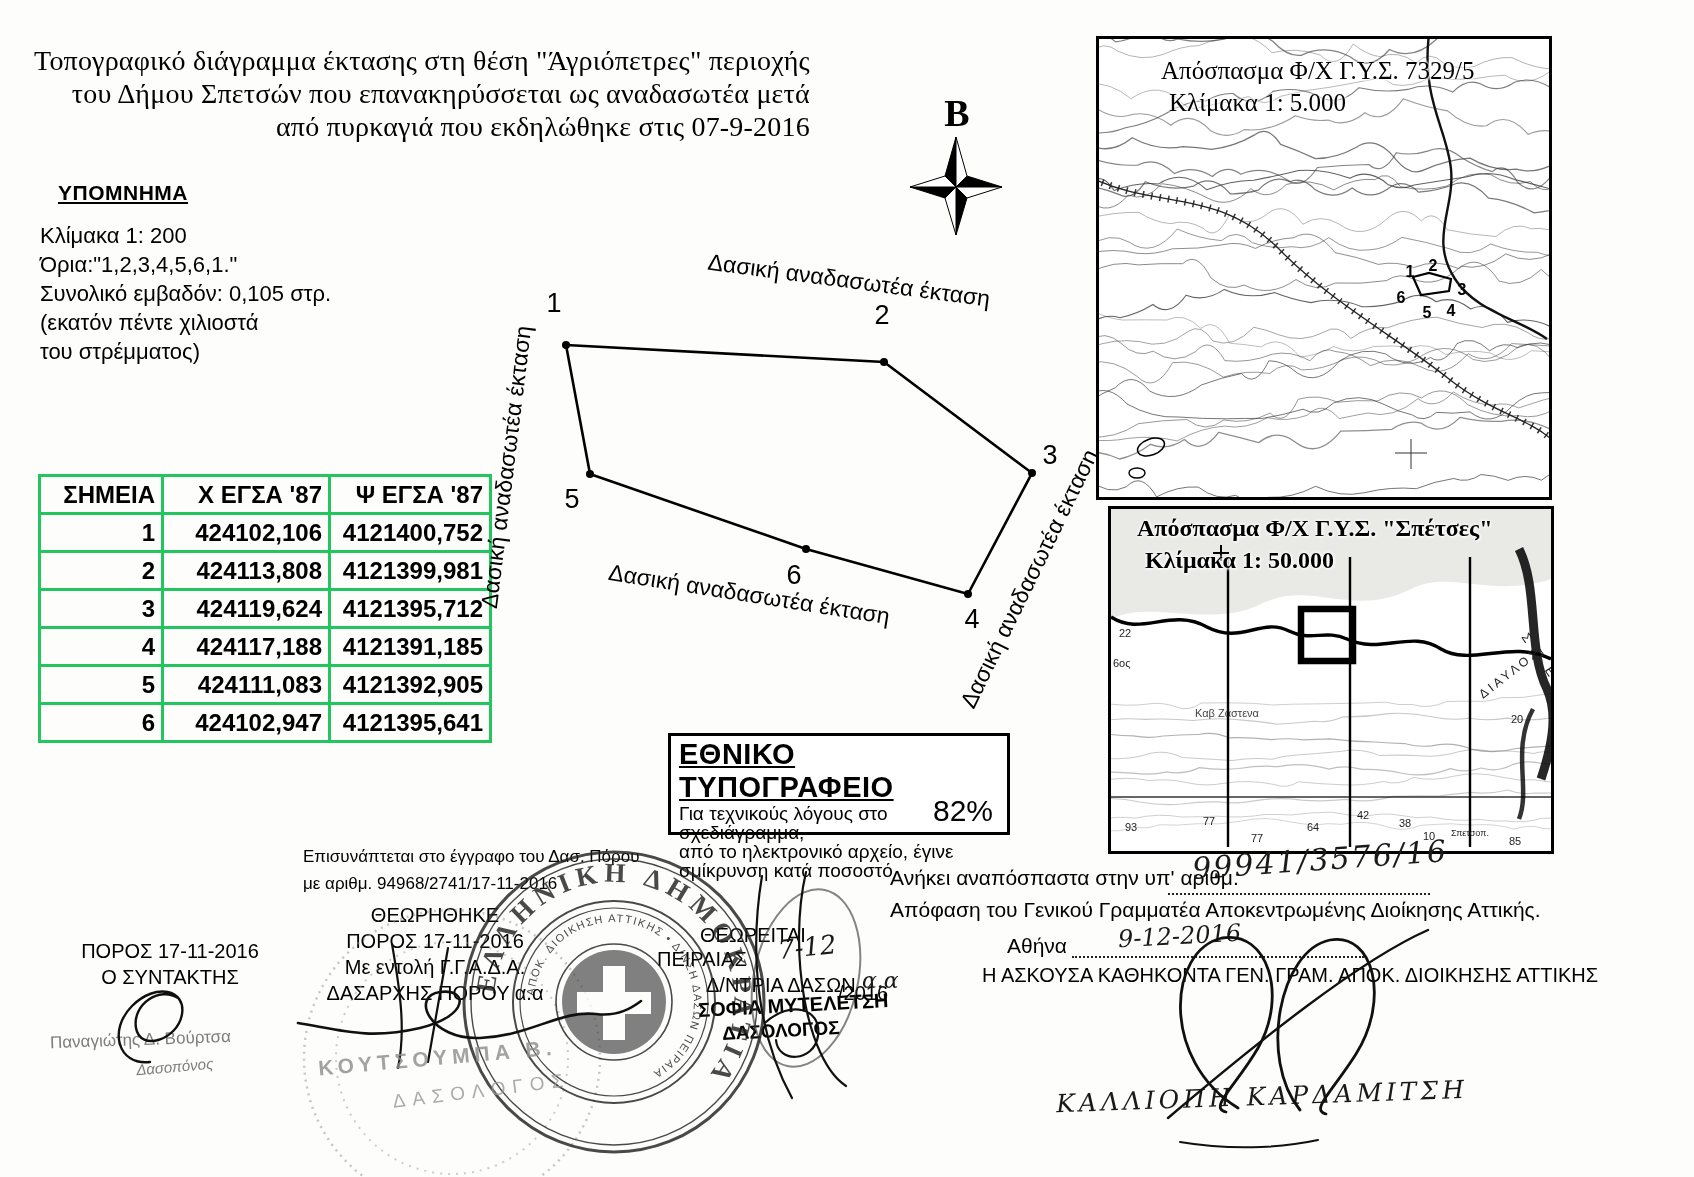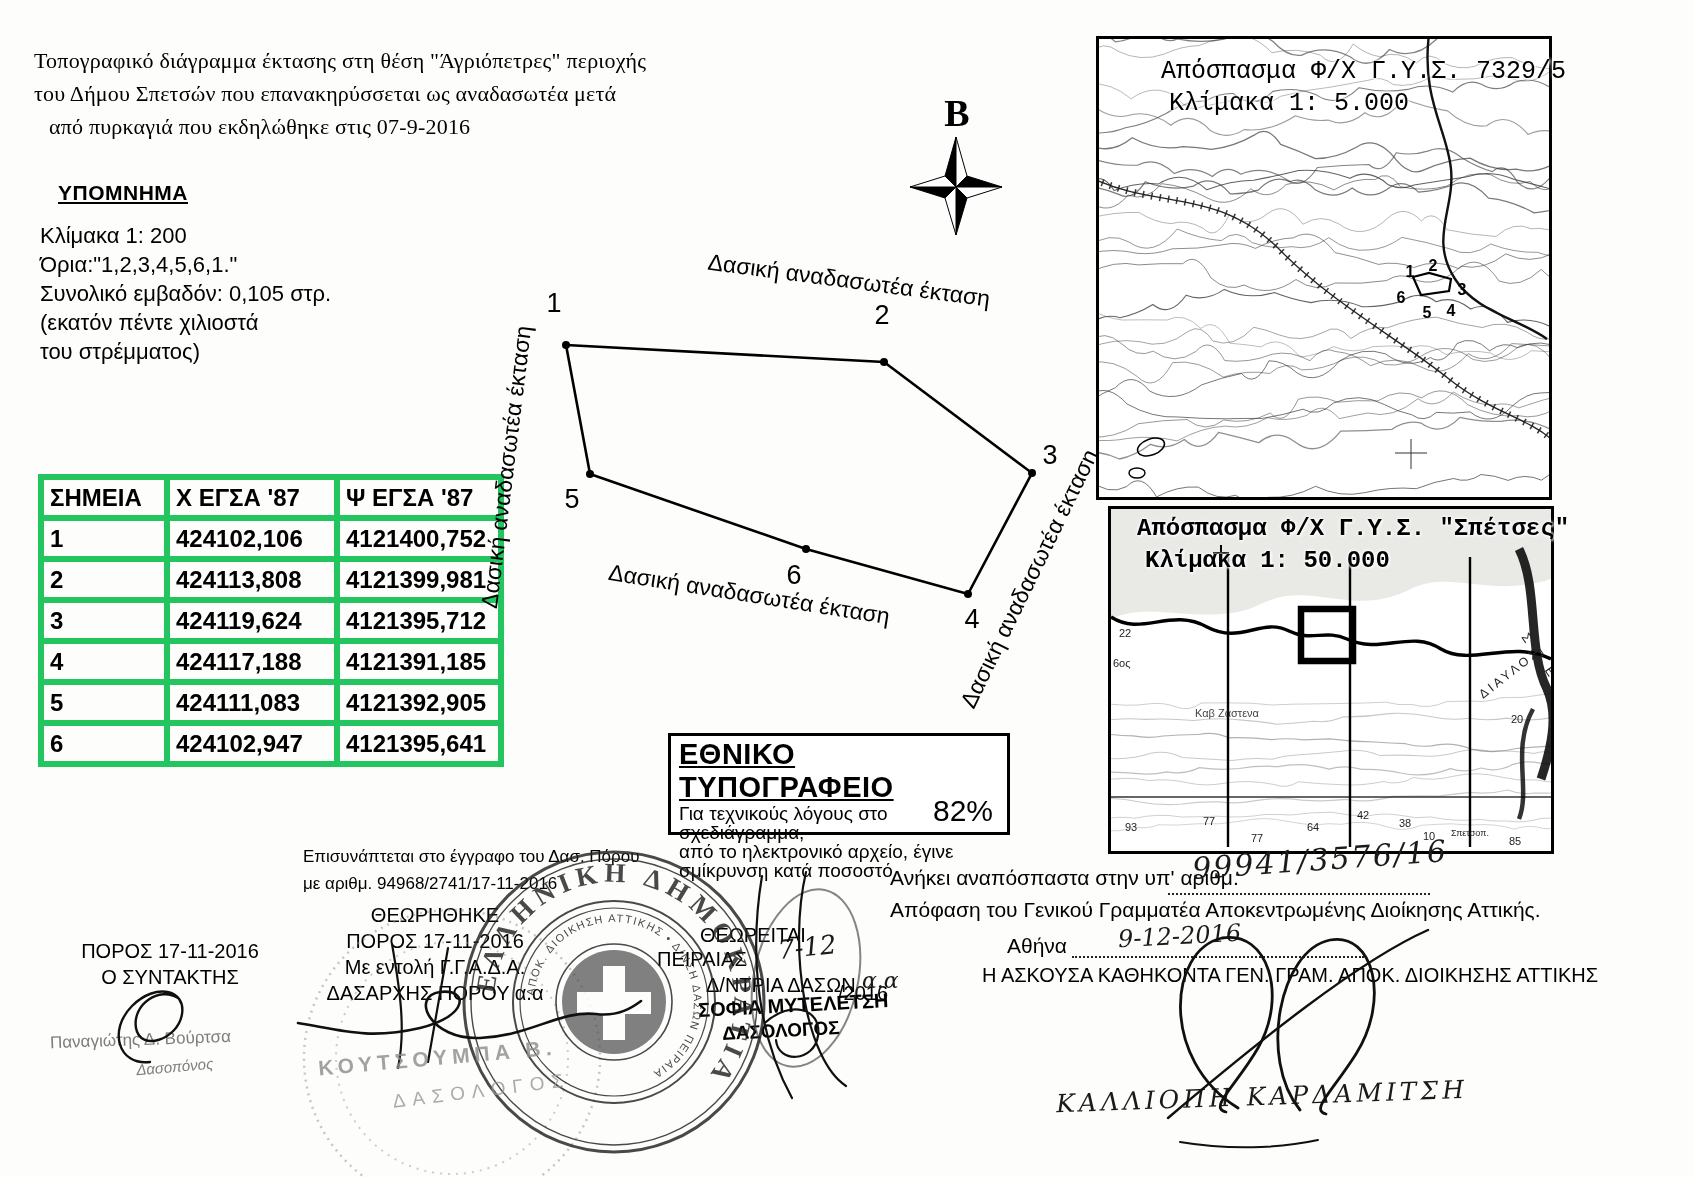--- a/index.html
+++ b/index.html
@@ -1,34 +1,34 @@
 <!DOCTYPE html>
 <html><head>
 <meta charset="utf-8">
 <style>
   html,body{margin:0;padding:0;background:#fff;}
   .page{position:relative;width:1694px;height:1177px;background:#fdfdfc;overflow:hidden;
         font-family:"Liberation Sans",sans-serif;color:#000;}
   .abs{position:absolute;}
   .hand{font-family:"DejaVu Serif",serif;font-style:italic;color:#1a1a1a;}
   
-  .title{left:34px;top:44px;font-family:"Liberation Serif",serif;font-size:22px;line-height:33px;letter-spacing:.2px;}
+  .title{left:34px;top:44px;font-family:"Liberation Serif",serif;font-size:28px;line-height:33px;letter-spacing:.2px;text-align:right;}
   
   .legend{left:40px;top:178px;font-size:22px;line-height:29px;}
   .legend .hd{font-weight:700;font-size:21px;text-decoration:underline;margin-left:18px;margin-bottom:14px;letter-spacing:.5px;}
   
   table.coords{border-collapse:collapse;position:absolute;left:38px;top:474px;font-size:24px;font-weight:700;}
-  table.coords td,table.coords th{border:6px solid #22c55e;text-align:left;padding:0 6px;height:35px;}
+  table.coords td,table.coords th{border:3px solid #22c55e;text-align:right;padding:0 6px;height:35px;}
   table.coords th{font-weight:700;}
   .c1{width:108px;} .c2{width:152px;} .c3{width:146px;}
   
   .map{position:absolute;border:3px solid #000;background:#fff;}
   .map-top{left:1096px;top:36px;width:450px;height:458px;}
   .map-bottom{left:1108px;top:506px;width:440px;height:342px;}
-  .map .cap{position:absolute;font-family:Liberation Mono, monospace;font-size:25px;
+  .map .cap{position:absolute;font-family:Liberation Serif, serif;font-size:25px;
             text-shadow:0 0 3px #fff,0 0 4px #fff,1px 1px 3px #fff;white-space:nowrap;}
   
   .printbox{left:668px;top:733px;width:342px;height:102px;border:3px solid #000;background:#fff;padding:2px 8px 0 8px;box-sizing:border-box;}
   .printbox .t{font-size:29px;font-weight:700;text-decoration:underline;letter-spacing:.5px;}
   .printbox .l{font-size:19px;font-weight:400;line-height:19px;}
   .printbox .pct{position:absolute;right:14px;bottom:4px;font-size:30px;font-weight:400;margin-left:46px;}
   
   .attach{left:303px;top:843px;font-size:17px;font-weight:400;line-height:27px;}
   .blk{font-size:20px;line-height:26px;text-align:center;white-space:nowrap;}
   .gray{color:#7d7d7d;}

